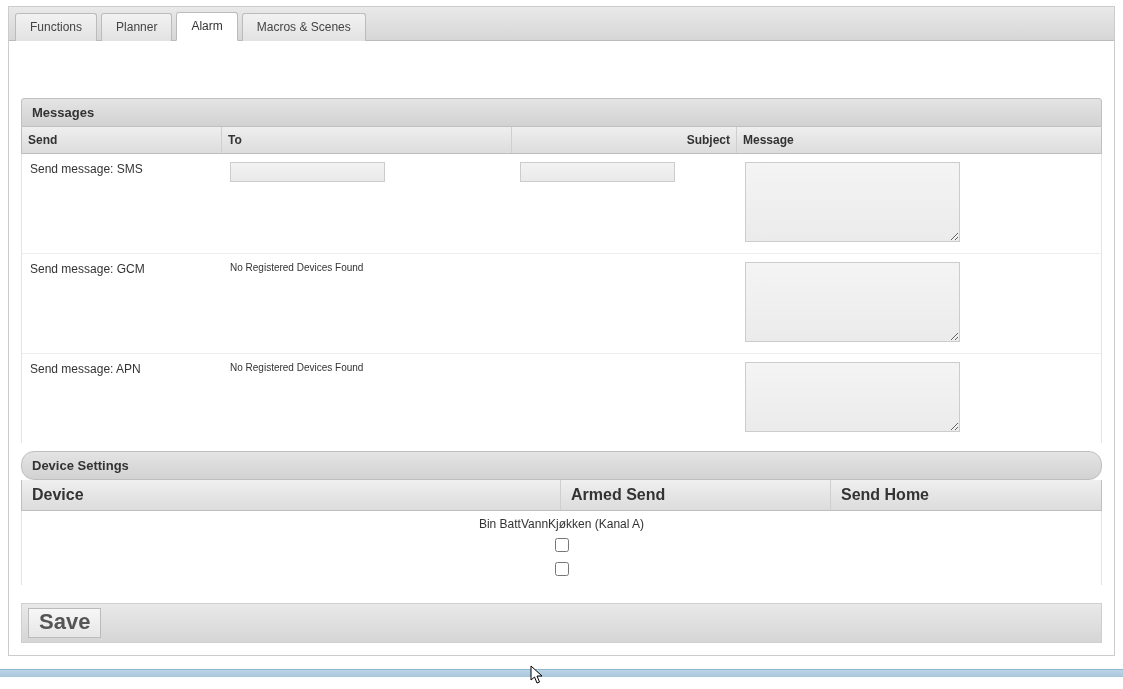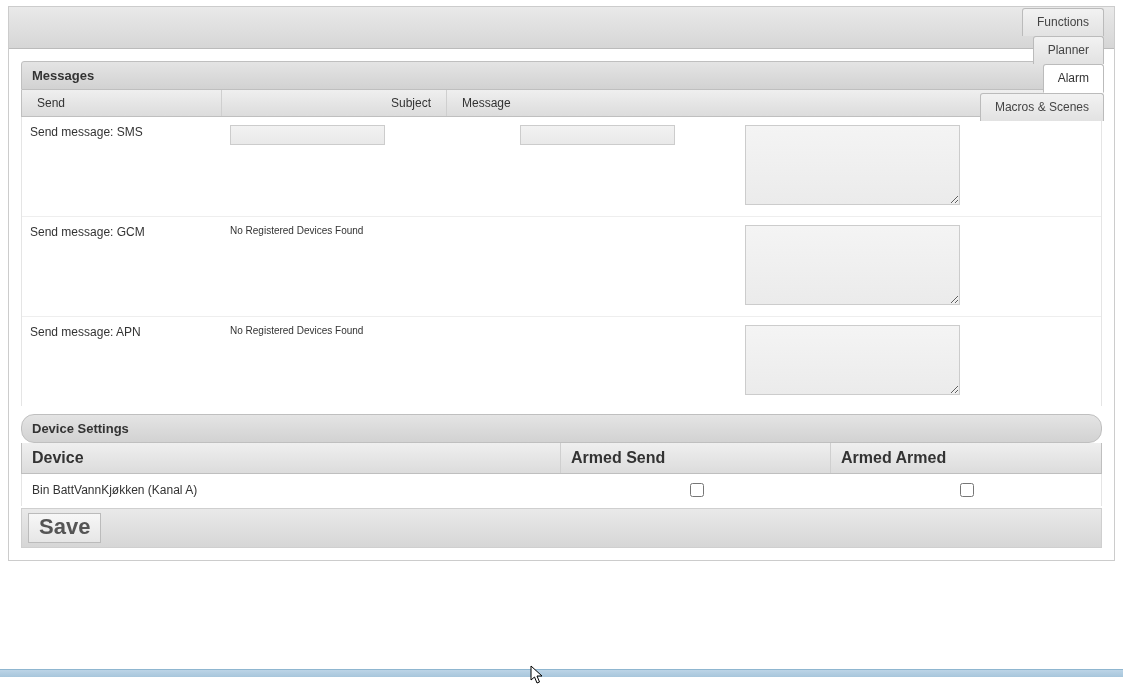--- a/index.html
+++ b/index.html
@@ -19,24 +19,23 @@
   }
   .main-panel {
     margin: 6px 8px 0 8px;
     border: 1px solid #ccc;
     background: #fff;
   }
   .tab-strip {
     background: linear-gradient(#e9e9e9, #d6d6d6);
     border-bottom: 1px solid #bbb;
     padding: 0 6px;
-    height: 42px;
+    height: 34px;
     display: flex;
     align-items: flex-end;
-    flex-direction: column;
   }
   .tab {
     border: 1px solid #bbb;
     border-bottom: none;
     padding: 6px 14px 7px;
     margin-right: 4px;
     font-size: 12px;
     color: #444;
     background: linear-gradient(#f2f2f2, #e2e2e2);
     border-radius: 3px 3px 0 0;
@@ -54,31 +53,32 @@
     padding: 12px;
   }
   .section-header {
     background: linear-gradient(#e4e4e4, #d2d2d2);
     border: 1px solid #bfbfbf;
     padding: 6px 10px;
     font-weight: bold;
     font-size: 13px;
     color: #333;
     border-radius: 3px 3px 0 0;
+    margin-top: 45px;
   }
   .grid-header {
     display: flex;
     background: linear-gradient(#efefef, #dcdcdc);
     border-left: 1px solid #bfbfbf;
     border-right: 1px solid #bfbfbf;
     border-bottom: 1px solid #bfbfbf;
   }
   .gh-cell {
-    padding: 6px 15px;
-    font-weight: normal;
+    padding: 6px 6px;
+    font-weight: bold;
     font-size: 12px;
     color: #333;
     border-right: 1px solid #cfcfcf;
   }
   .gh-cell:last-child { border-right: none; }
   .col-send { width: 200px; }
   .col-to   { width: 290px; }
   .col-subj { width: 225px; text-align: right; }
   .col-msg  { flex: 1; }
   .msg-body {
@@ -139,27 +139,28 @@
   .col-away   { width: 270px; }
   .col-home   { width: 270px; }
   .dev-body {
     border-left: 1px solid #e5e5e5;
     border-right: 1px solid #e5e5e5;
   }
   .dev-row {
     display: flex;
     align-items: center;
     padding: 4px 0;
+    flex-direction: column;
   }
   .dev-row > div { padding: 2px 10px; }
   .cell-device { flex: 1; font-size: 12px; }
   .cell-away   { width: 270px; text-align: center; }
   .cell-home   { width: 270px; text-align: center; }
   .save-bar {
-    margin-top: 2px;
+    margin-top: 18px;
     background: linear-gradient(#e9e9e9, #d6d6d6);
     border: 1px solid #cfcfcf;
     padding: 4px 6px;
   }
   .save-btn {
     font-size: 22px;
     font-weight: bold;
     color: #555;
     background: linear-gradient(#f7f7f7, #e6e6e6);
     border: 1px solid #bbb;
@@ -198,20 +199,21 @@
       <div class="tab">Planner</div>
       <div class="tab active">Alarm</div>
       <div class="tab">Macros &amp; Scenes</div>
     </div>
 
     <div class="content">
 
       <div class="section-header">Messages</div>
       <div class="grid-header">
         <div class="gh-cell col-send">Send</div>
+        <div class="gh-cell col-to">To</div>
         <div class="gh-cell col-subj">Subject</div>
         <div class="gh-cell col-msg">Message</div>
       </div>
       <div class="msg-body">
 
 
         <div class="msg-row">
           <div class="cell-send">Send message: SMS</div>
           <div class="cell-to"><input type="text" class="txt-input" style=""></div>
           <div class="cell-subj"><input type="text" class="txt-input" style=""></div>
@@ -229,21 +231,21 @@
           <div class="cell-to no-devices" style="width:515px;">No Registered Devices Found</div>
           <div class="cell-msg"><textarea class="txt-area" style="height: 70px;"></textarea></div>
         </div>
 
       </div>
 
       <div class="section-header" style="margin-top:8px;border-radius:13px;">Device Settings</div>
       <div class="dev-grid-header">
         <div class="dh-cell col-device">Device</div>
         <div class="dh-cell col-away">Armed Send</div>
-        <div class="dh-cell col-home">Armed Armed</div>
+        <div class="dh-cell col-home">Send Home</div>
       </div>
       <div class="dev-body">
         <div class="dev-row">
           <div class="cell-device">Bin BattVannKjøkken (Kanal A)</div>
           <div class="cell-away"><input type="checkbox" style=""></div>
           <div class="cell-home"><input type="checkbox" style=""></div>
         </div>
       </div>
 
       <div class="save-bar">

